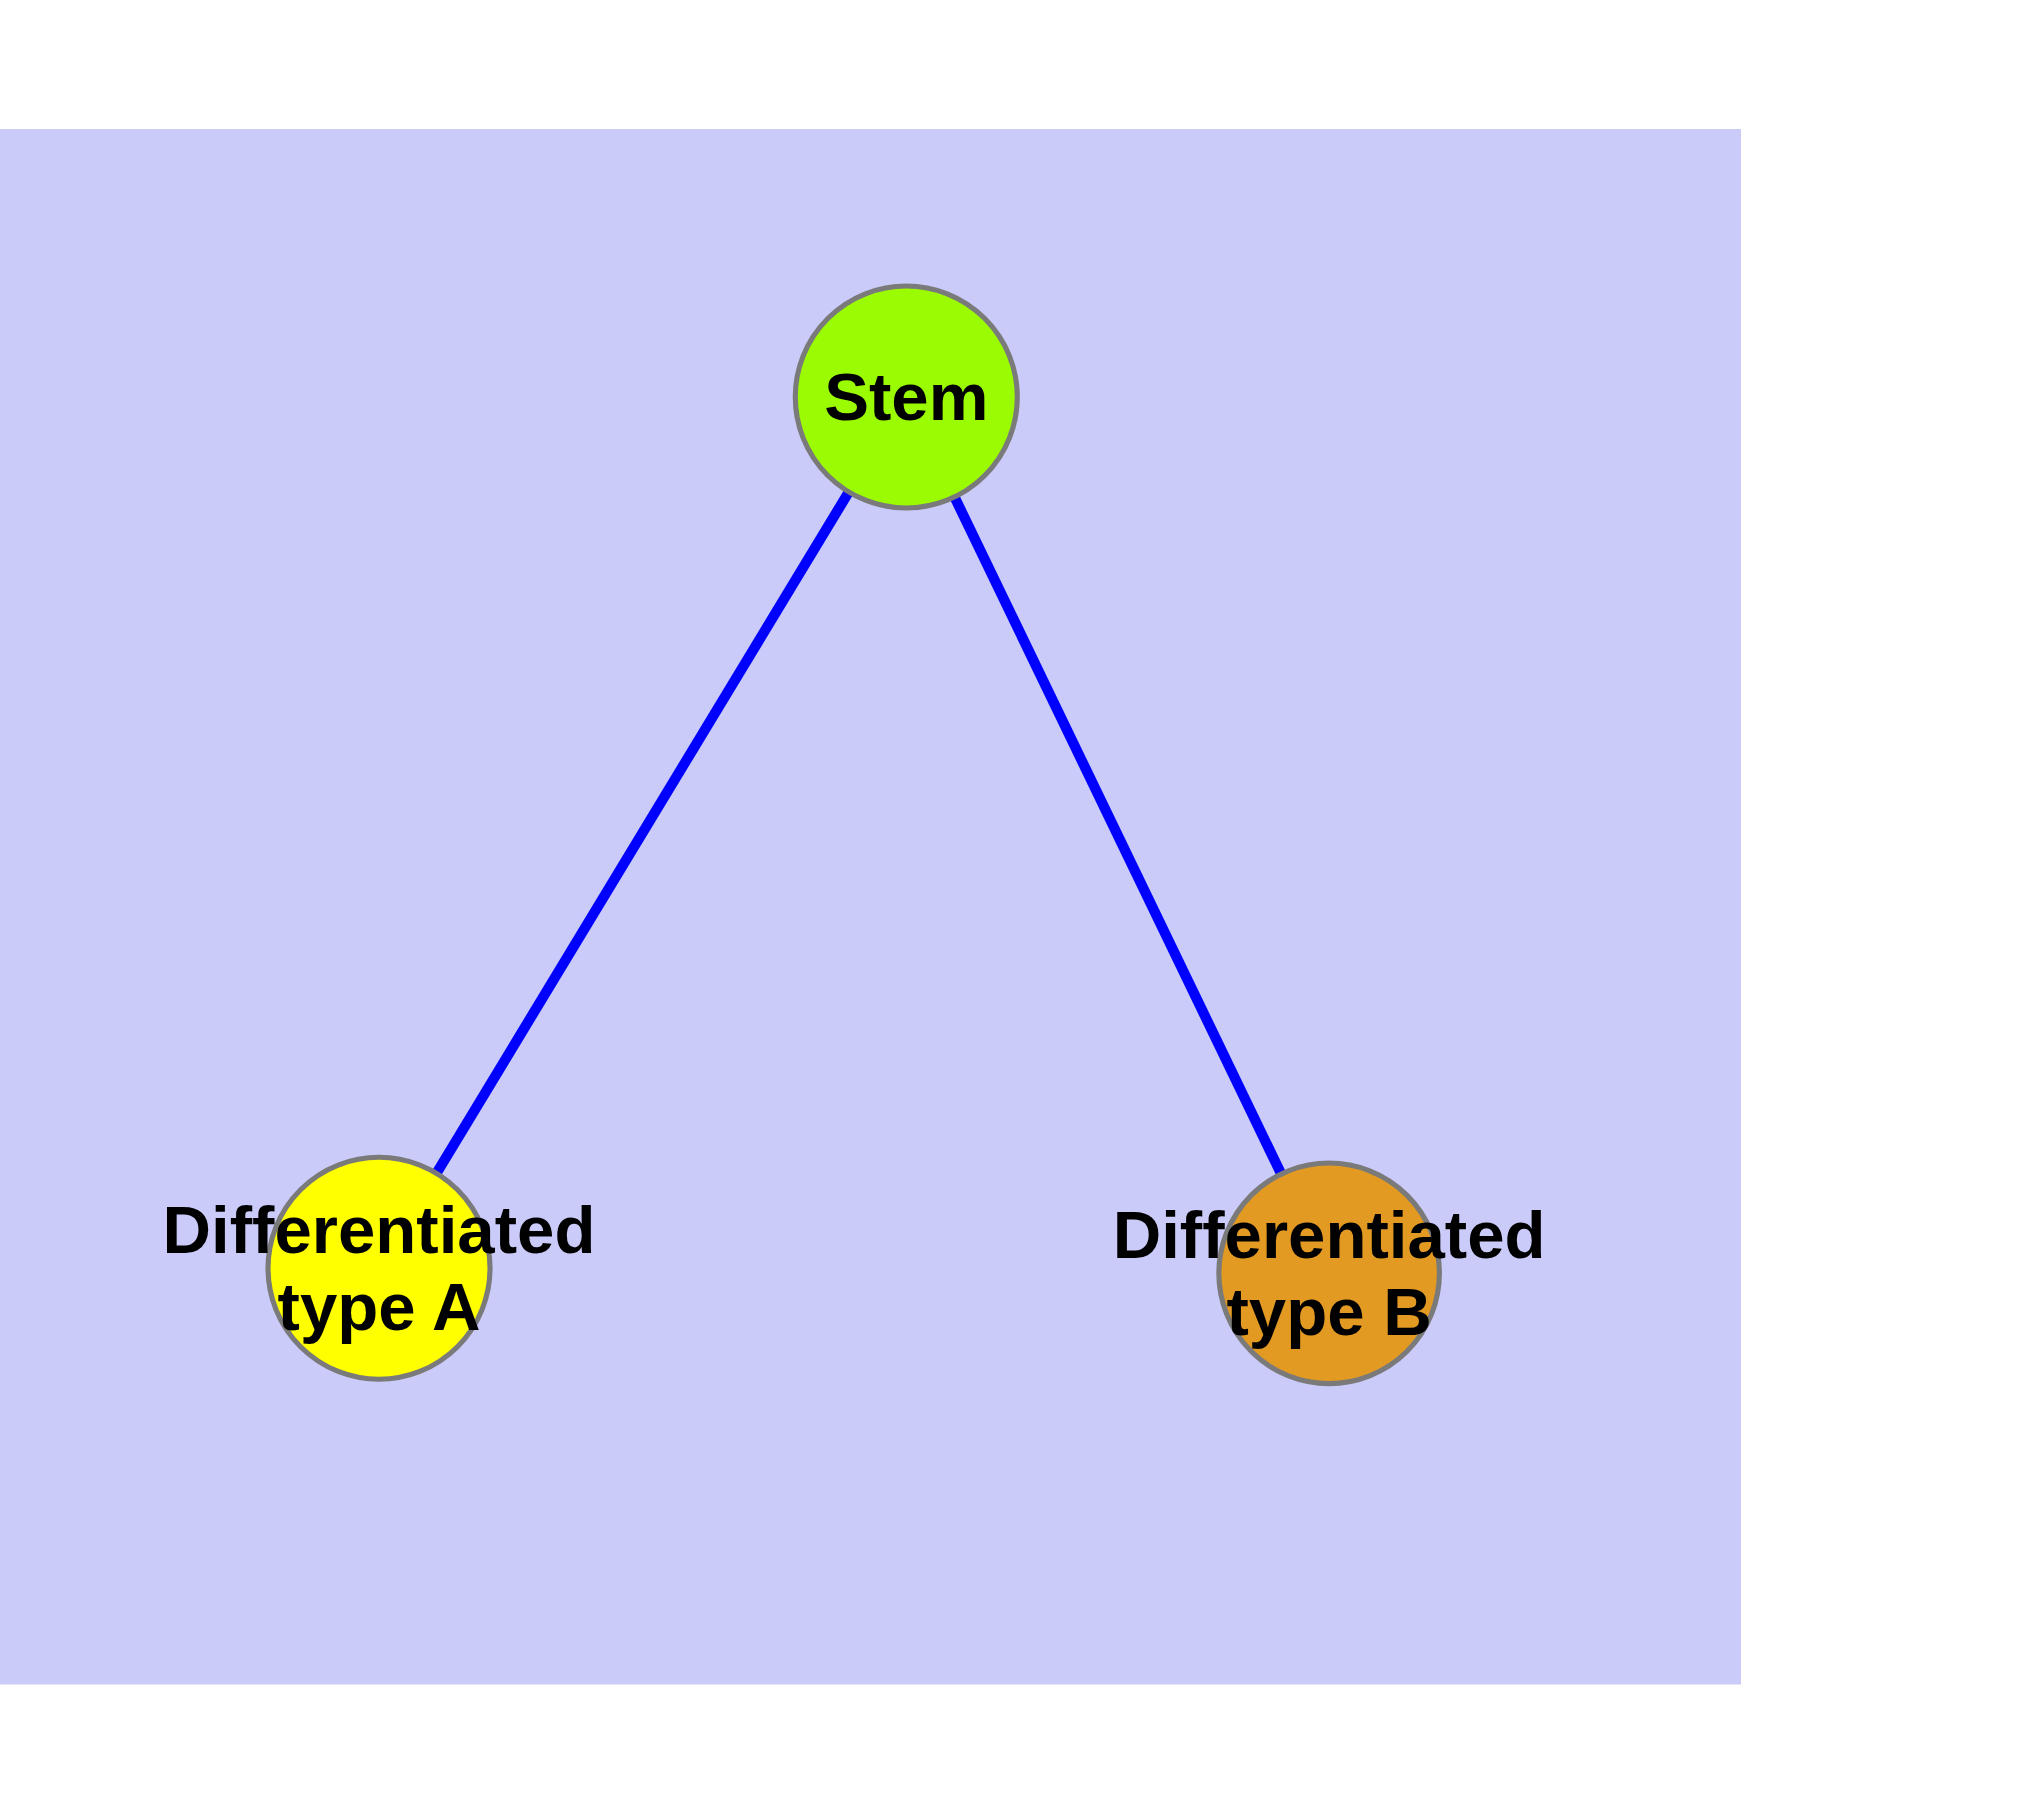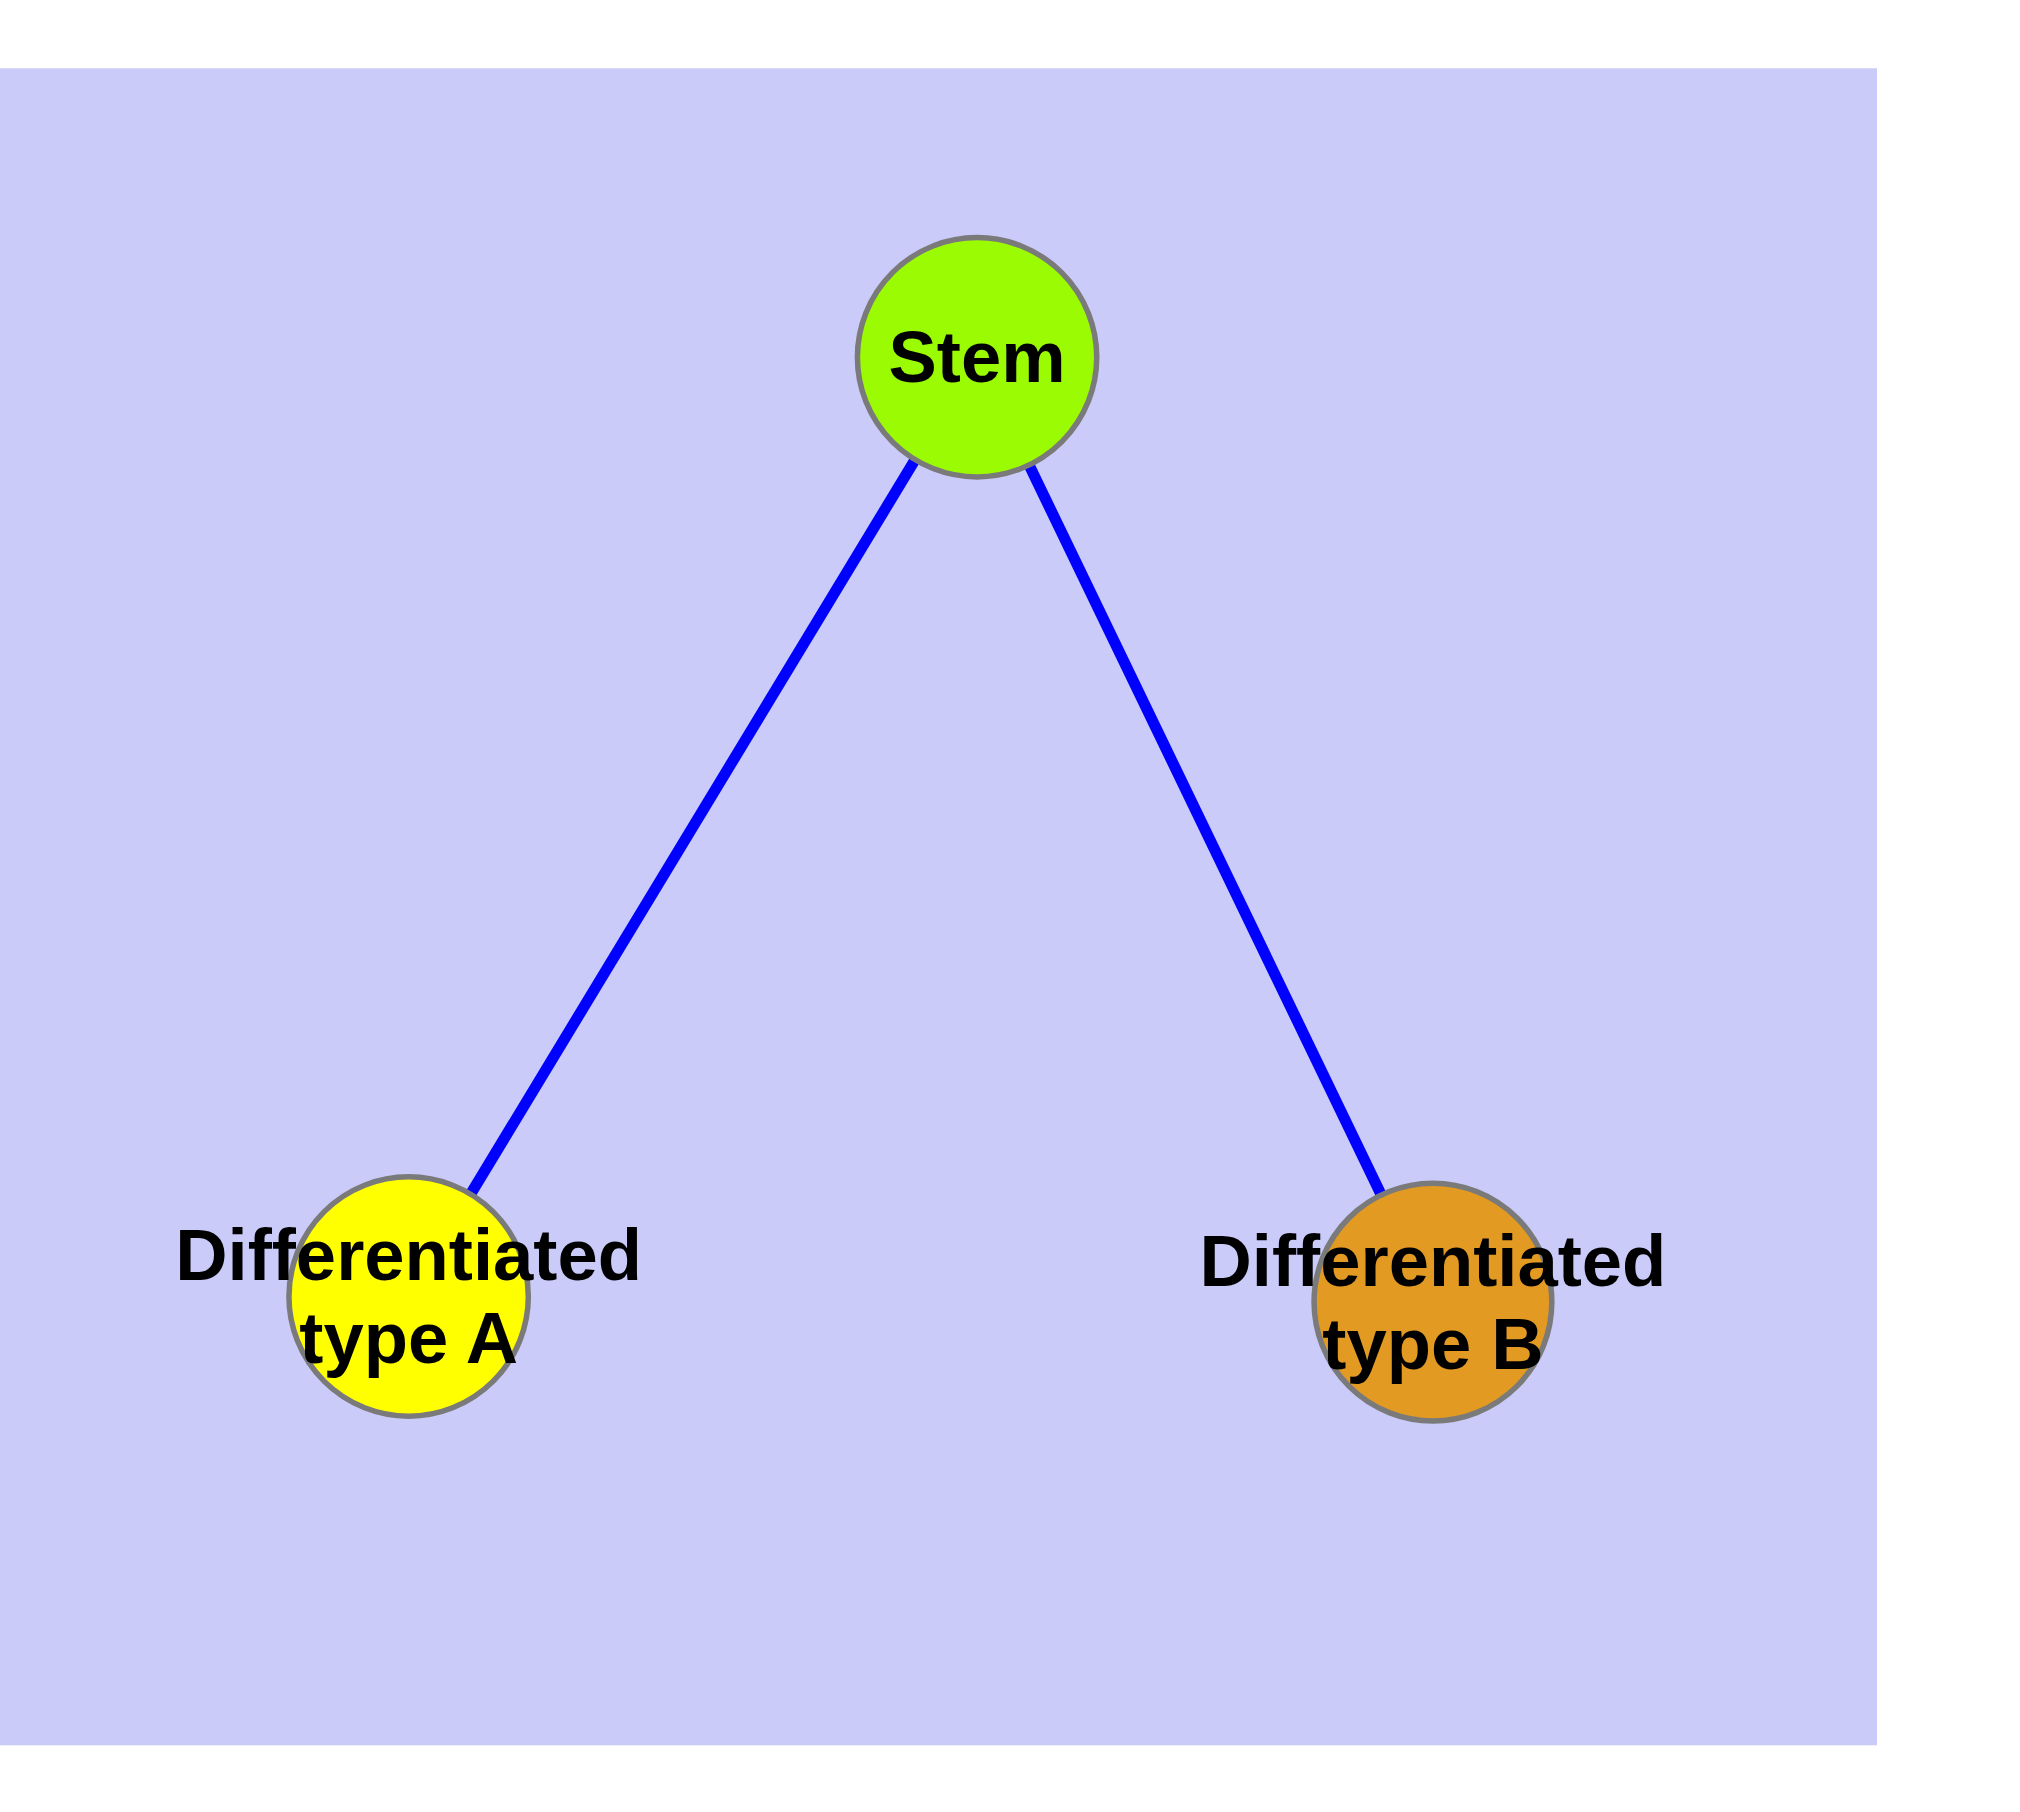--- a/index.html
+++ b/index.html
@@ -1,21 +1,21 @@
 <!DOCTYPE html>
 <html style="font-size:13.6px"><head>
 <meta charset="utf-8">
 <style>
   html, body {
     margin: 0;
     padding: 0;
     background: #ffffff;
   }
   .diagram-wrap {
-    width: 1877px;
+    width: 1741px;
     height: 1812px;
     position: relative;
   }
   svg {
     display: block;
     width: 100%;
     height: 100%;
   }
   .node-label {
     font-family: "Liberation Sans", sans-serif;

